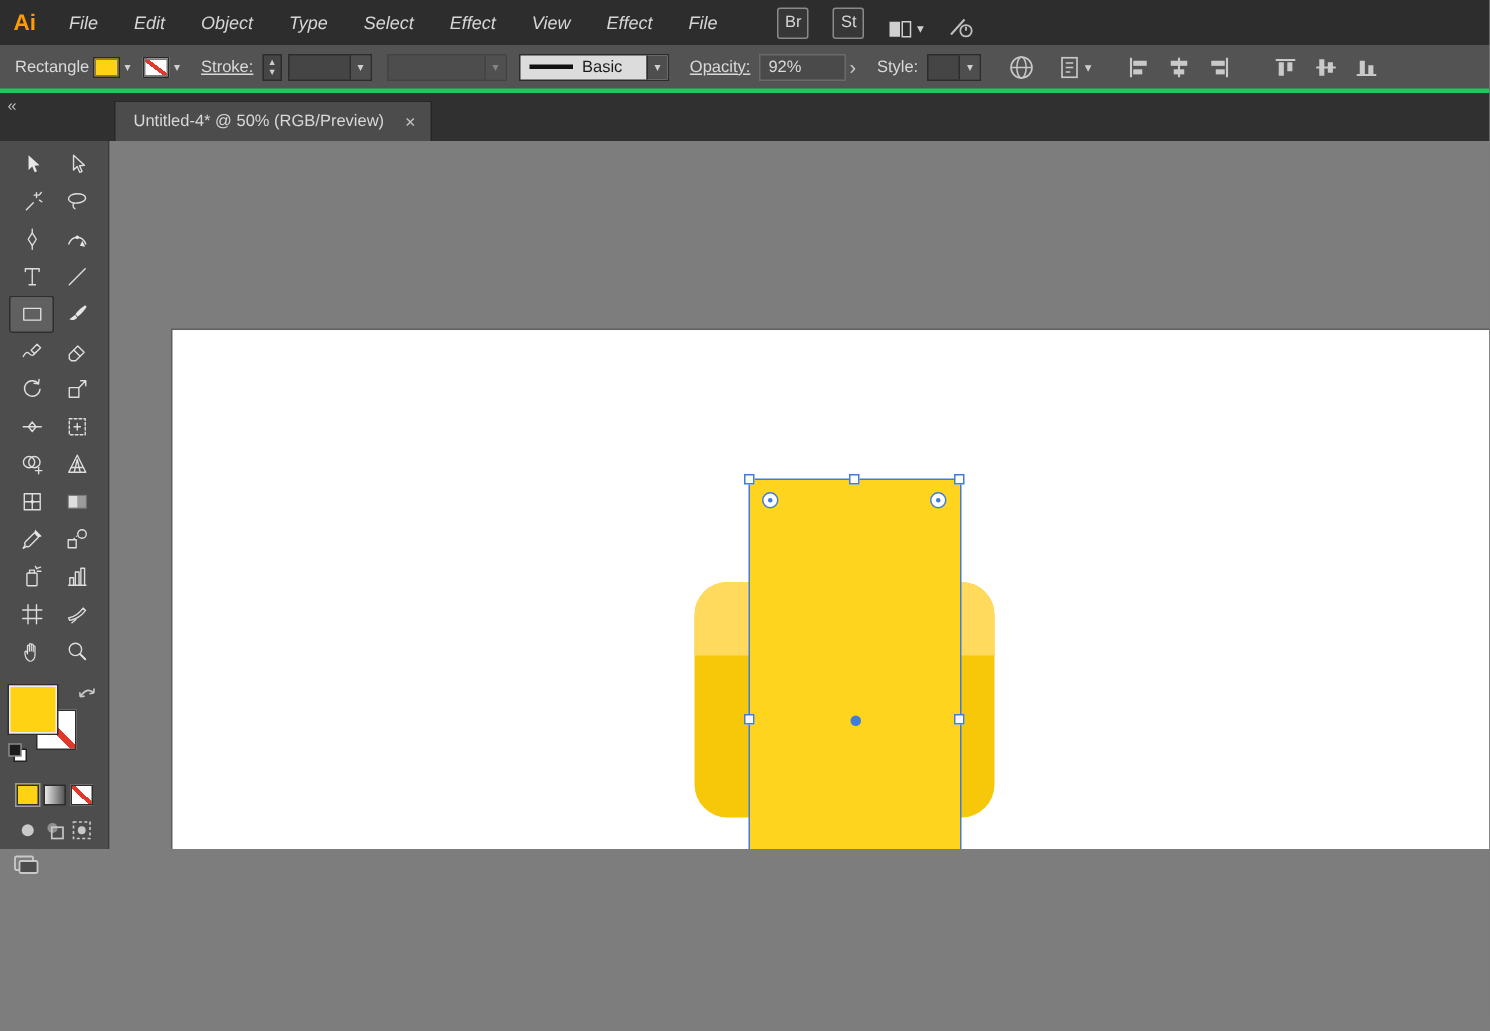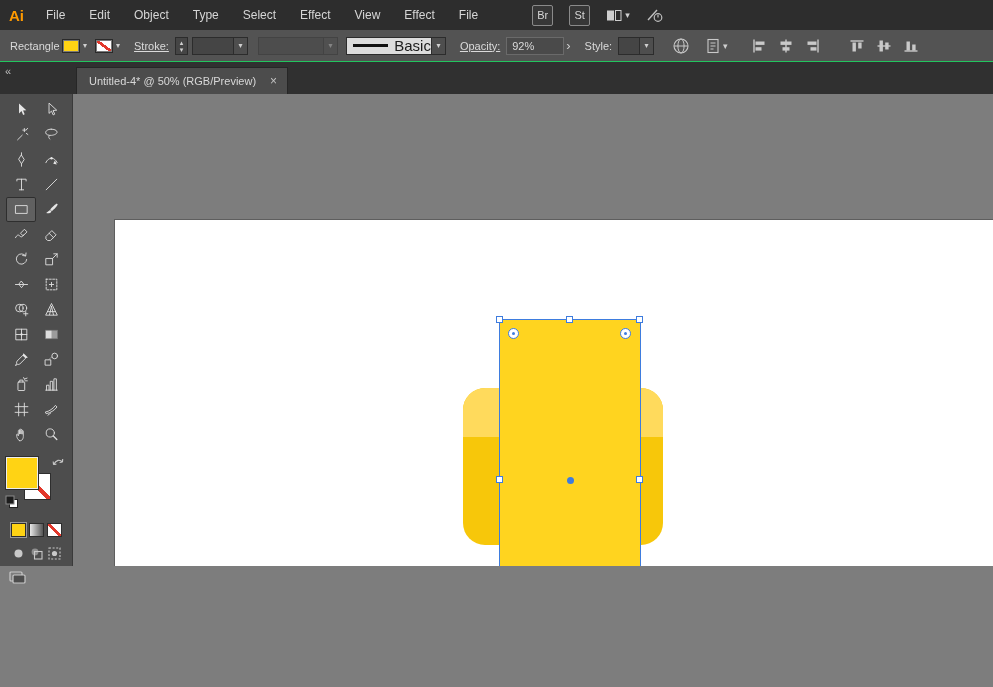--- a/index.html
+++ b/index.html
@@ -5,48 +5,48 @@
   *{margin:0;padding:0;box-sizing:border-box;}
   html,body{width:993px;height:687px;}
   body{font-family:"Liberation Sans",sans-serif;background:#7d7d7d;overflow:hidden;position:relative;
        -webkit-font-smoothing:antialiased;}
   :root{--sel:#3e7cde;--none-red:#e2372b;}
   #app{position:absolute;inset:0;width:993px;height:566px;}
 
   
   .menubar{position:absolute;left:0;top:0;right:0;height:30px;background:#2d2d2d;display:flex;align-items:center;}
   .logo{color:#ff9a00;font-weight:bold;font-size:15px;padding:0 10px 0 9px;letter-spacing:0;}
-  .menu-items{display:flex;align-items:center;height:30px;}
+  .menu-items{display:flex;align-items:center;height:30px;font-style:italic;}
   .menu-item{color:#d6d6d6;font-size:12px;padding:0 12px;line-height:30px;cursor:default;white-space:nowrap;}
-  .mb-right{display:flex;align-items:center;gap:16px;margin-left:42px;}
+  .mb-right{display:flex;align-items:flex-end;gap:16px;margin-left:28px;}
   .sq-btn{width:21px;height:21px;border:1px solid #8a8a8a;border-radius:2px;color:#d6d6d6;font-size:11px;
           display:flex;align-items:center;justify-content:center;background:#373737;}
   .mb-ico{display:flex;align-items:center;gap:3px;color:#cfcfcf;}
   .chev{font-size:9px;color:#cfcfcf;}
 
   
   .controlbar{position:absolute;top:30px;left:0;right:0;height:32px;background:#535353;
-              border-bottom:1px solid #22c55e;display:flex;align-items:center;font-size:11px;color:#dadada;
+              border-bottom:3px solid #22c55e;display:flex;align-items:center;font-size:11px;color:#dadada;
               padding-left:10px;}
   .ctx-label{min-width:52px;}
   .sw-group{display:flex;align-items:center;margin-right:8px;}
   .swatch{width:18px;height:14px;border:1px solid #2a2a2a;box-shadow:0 0 0 1px #7a7a7a inset;}
   .swatch.none{background:linear-gradient(to top right,transparent 43%,var(--none-red) 43%,var(--none-red) 57%,transparent 57%),#fff;}
   .sw-chev{font-size:8px;color:#cfcfcf;margin-left:3px;}
   .underlined{text-decoration:underline;}
   .stepper{width:13px;height:18px;background:#454545;border:1px solid #2c2c2c;display:flex;flex-direction:column;
            align-items:center;justify-content:center;font-size:7px;color:#cfcfcf;line-height:7px;margin:0 4px 0 6px;}
   .combo{height:18px;background:#454545;border:1px solid #2c2c2c;display:flex;align-items:center;}
   .combo .val{flex:1;padding:0 4px;color:#dadada;}
   .combo .btn{width:14px;height:100%;border-left:1px solid #2c2c2c;display:flex;align-items:center;justify-content:center;
               font-size:8px;color:#cfcfcf;background:#4e4e4e;}
   .combo.disabled{opacity:.4;}
   .stroke-style{height:18px;background:#dcdcdc;border:1px solid #2c2c2c;display:flex;align-items:center;width:100px;margin-left:8px;}
   .stroke-style .line{flex:1;height:3px;background:#111;margin:0 6px;}
-  .stroke-style .name{color:#1c1c1c;font-size:15px;padding-right:0;}
+  .stroke-style .name{color:#1c1c1c;font-size:11px;padding-right:16px;}
   .stroke-style .btn{width:14px;height:100%;border-left:1px solid #2c2c2c;background:#4e4e4e;display:flex;
                      align-items:center;justify-content:center;font-size:8px;color:#cfcfcf;}
   .op-combo{width:58px;height:18px;border:1px solid #6a6a6a;background:#4a4a4a;display:flex;align-items:center;margin:0 2px 0 6px;}
   .op-combo .val{flex:1;padding:0 5px;}
   .op-arrow{font-size:13px;color:#cfcfcf;margin-right:10px;}
   .cb-icon{display:flex;align-items:center;}
   .align-group{display:flex;align-items:center;gap:9px;margin-left:22px;}
   .align-group .gap{width:8px;}
 
   

